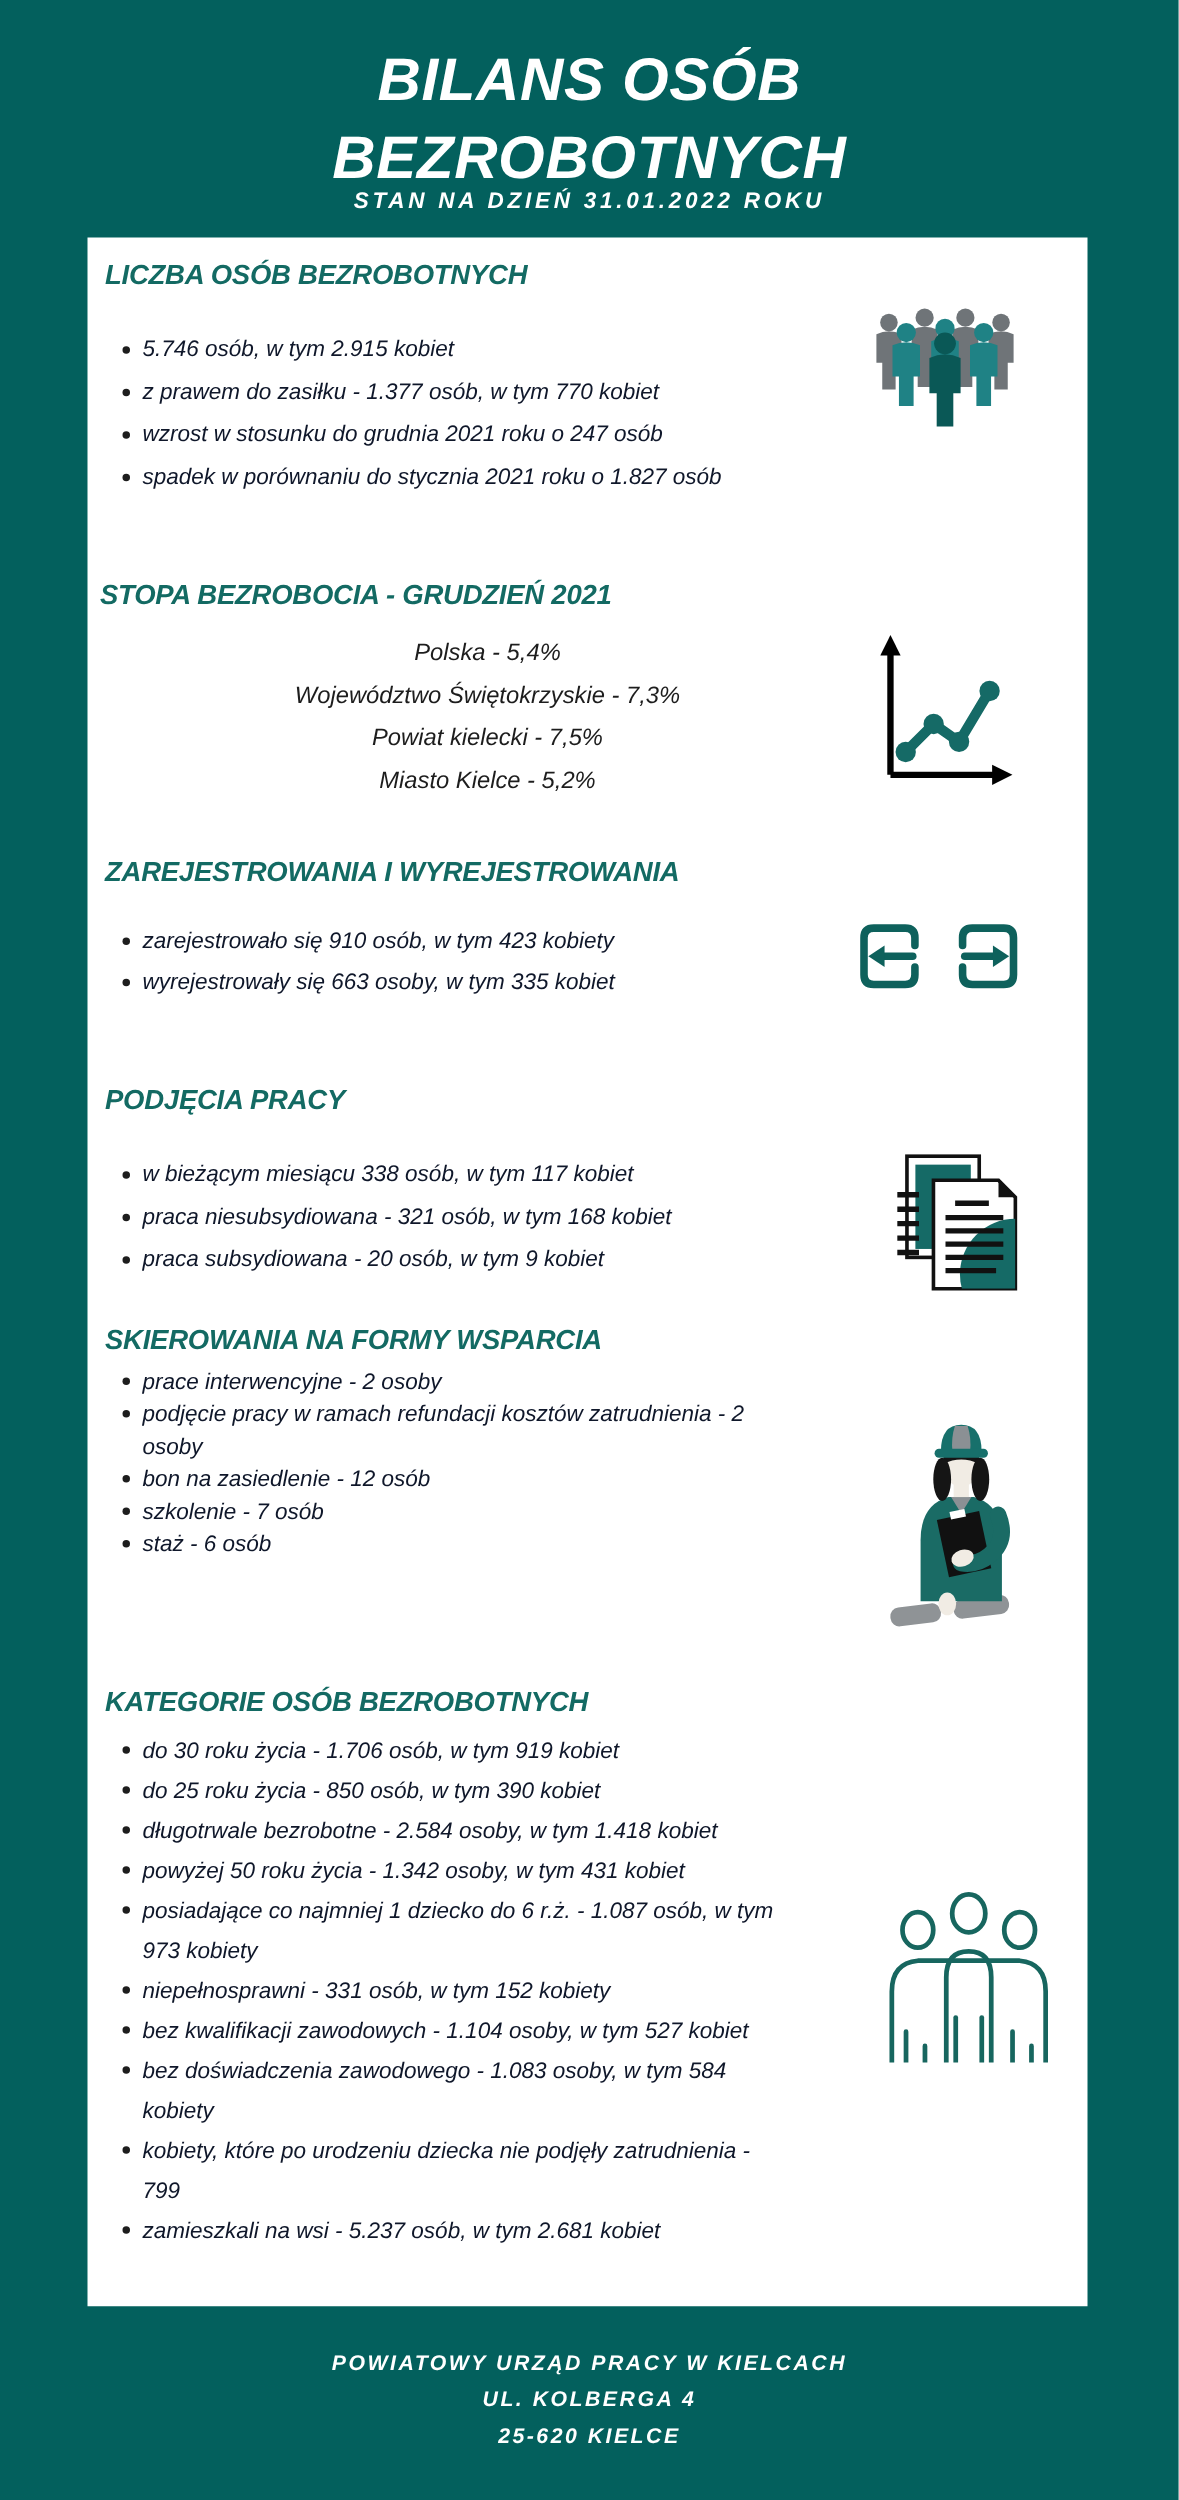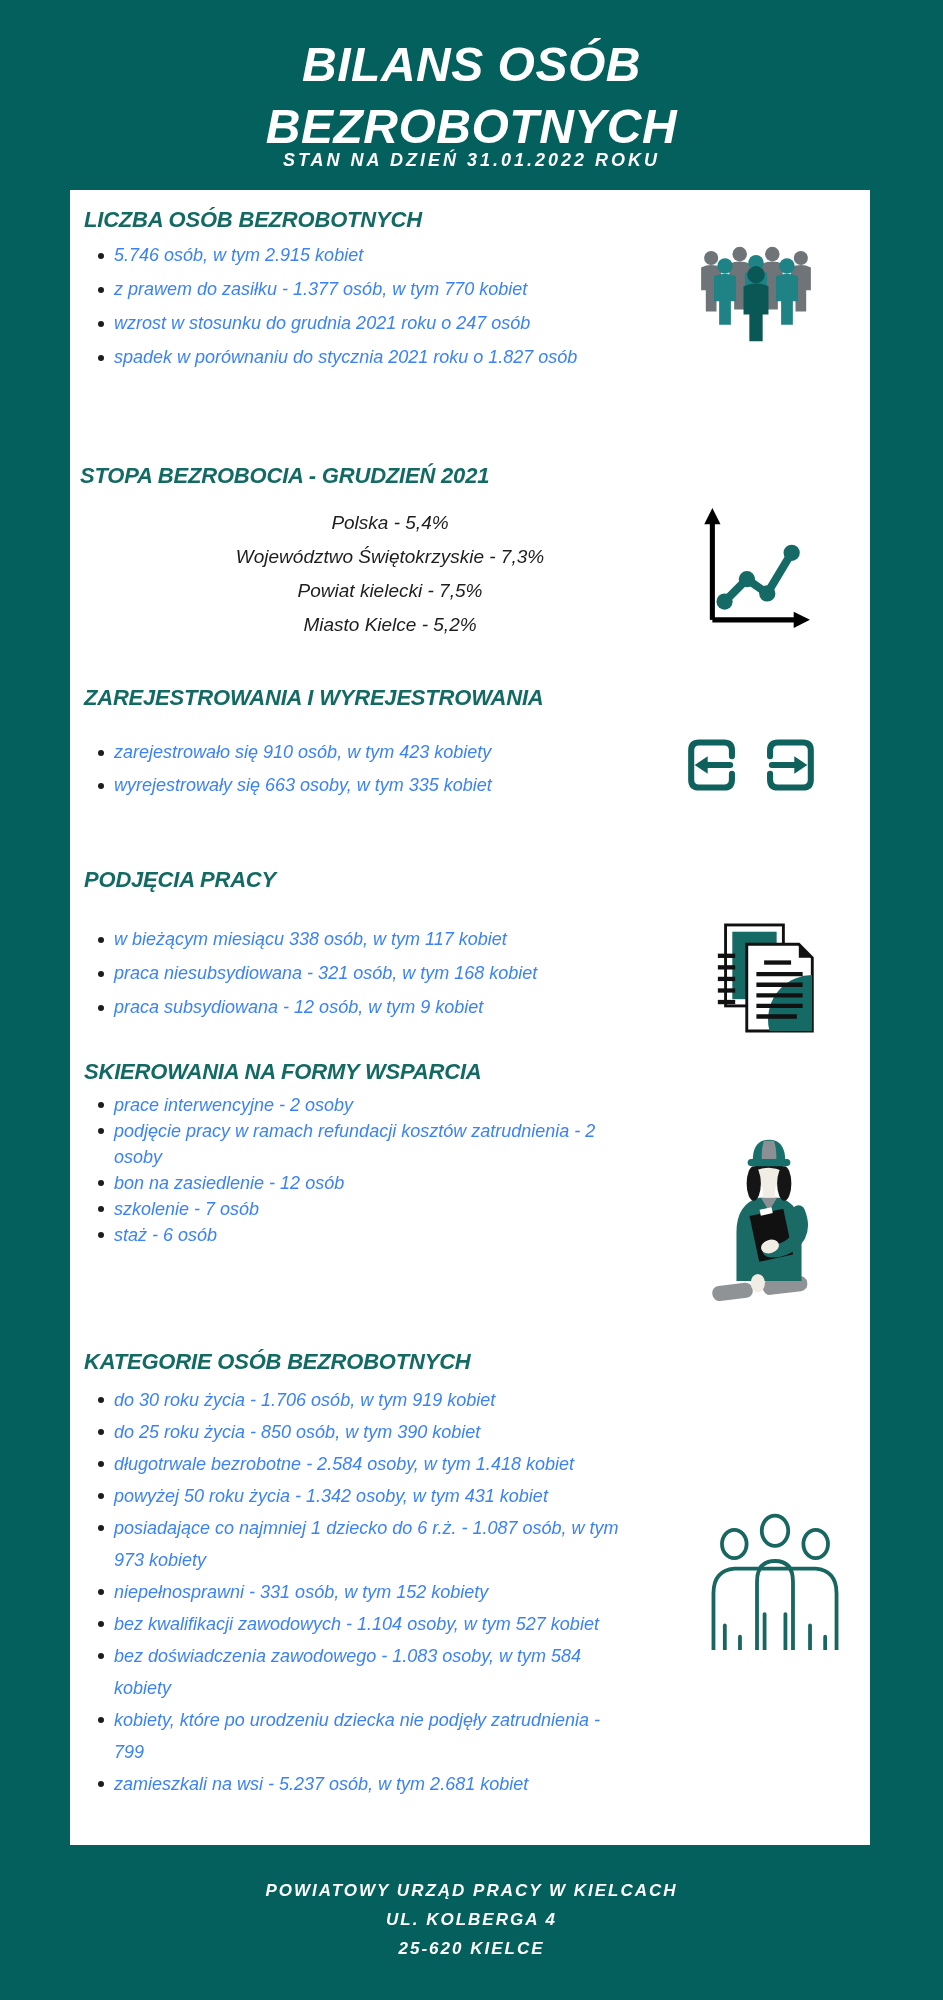--- a/index.html
+++ b/index.html
@@ -12,25 +12,25 @@
   #title .inner{max-width:460px;margin:0 auto;}
   #subtitle{position:absolute;top:150px;left:0;width:100%;text-align:center;color:#FFFFFF;
             font-weight:700;font-size:18px;letter-spacing:3px;}
 
   
   #card{position:absolute;left:70px;top:190px;width:800px;height:1655px;background:#FFFFFF;}
 
   .sec{position:absolute;left:14px;width:620px;}
   .sec h2{margin:0;color:#136A63;font-weight:700;font-size:22px;line-height:28px;letter-spacing:-0.2px;}
 
-  ul.bullets{margin:0;padding:0 0 0 30px;list-style:none;color:#3b82f6;font-size:18px;}
+  ul.bullets{margin:0;padding:0 0 0 30px;list-style:none;color:#0f172a;font-size:18px;}
   ul.bullets li{position:relative;}
   ul.bullets li::before{content:"";position:absolute;left:-16px;width:6px;height:6px;border-radius:50%;background:#1D1D1D;}
 
-  #sec-count{top:16px;}            #sec-count h2{margin-bottom:4px;}
+  #sec-count{top:16px;}            #sec-count h2{margin-bottom:28px;}
   #sec-count li{line-height:34px;} #sec-count li::before{top:15px;}
   #sec-count ul{width:570px;}
 
   #sec-rate{top:272px;left:10px;}  #sec-rate h2{margin-bottom:16px;}
   .lines{color:#1D1D1D;font-size:19px;}
   .lines p{margin:0;line-height:34px;text-align:center;}
 
   #sec-reg{top:494px;}             #sec-reg h2{margin-bottom:24px;}
   #sec-reg li{line-height:33px;}   #sec-reg li::before{top:14px;}
 
@@ -96,21 +96,21 @@
           <li>zarejestrowało się 910 osób, w tym 423 kobiety</li>
           <li>wyrejestrowały się 663 osoby, w tym 335 kobiet</li>
         </ul>
     </section>
 
     <section class="sec" id="sec-jobs">
       <h2>PODJĘCIA PRACY</h2>
       <ul class="bullets">
           <li>w bieżącym miesiącu 338 osób, w tym 117 kobiet</li>
           <li>praca niesubsydiowana - 321 osób, w tym 168 kobiet</li>
-          <li>praca subsydiowana - 12 osób, w tym 9 kobiet</li>
+          <li>praca subsydiowana - 20 osób, w tym 9 kobiet</li>
         </ul>
     </section>
 
     <section class="sec" id="sec-support">
       <h2>SKIEROWANIA NA FORMY WSPARCIA</h2>
       <ul class="bullets">
           <li>prace interwencyjne - 2 osoby</li>
           <li>podjęcie pracy w ramach refundacji kosztów zatrudnienia - 2 osoby</li>
           <li>bon na zasiedlenie - 12 osób</li>
           <li>szkolenie - 7 osób</li>

